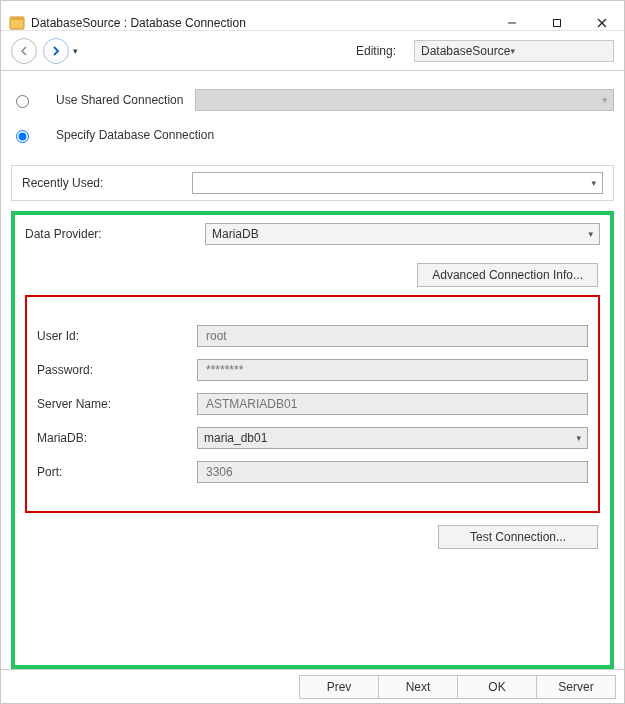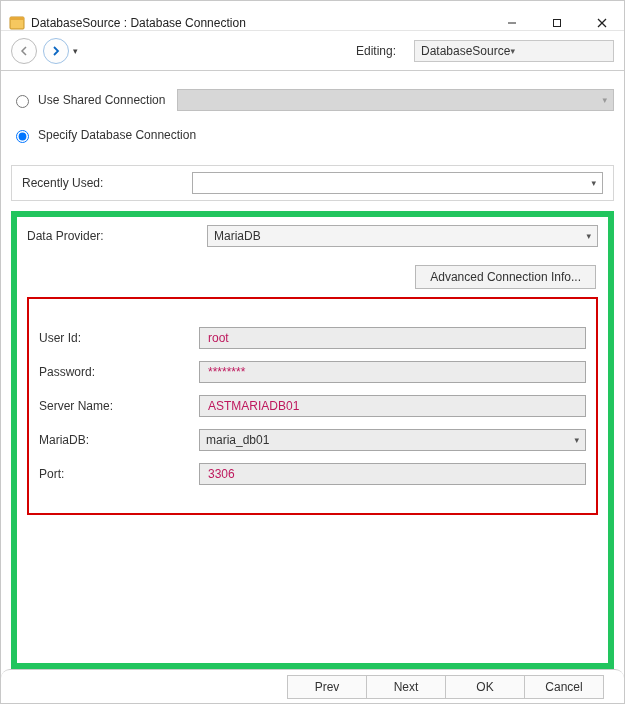--- a/index.html
+++ b/index.html
@@ -85,21 +85,21 @@
     overflow: hidden;
     display: flex; flex-direction: column;
   }
 
   .radio-row {
     display: flex; align-items: center;
     margin: 8px 0;
   }
   .radio-row label {
     display: flex; align-items: center;
-    gap: 6px;
+    gap: 24px;
     font-size: 12px;
     justify-content: space-between;
   }
   .radio-row input[type=radio] {
     width: 13px; height: 13px;
   }
   .shared-combo {
     flex: 1;
     margin-left: 12px;
     height: 22px;
@@ -133,25 +133,25 @@
     background: #fcfcfc;
     padding: 0 6px;
     font-size: 12px;
     display: flex; align-items: center; justify-content: space-between;
     color: #333;
   }
   .combo .caret { font-size: 9px; color: #555; }
   .textfield input {
     border: none; outline: none; width: 100%;
     font-size: 12px; background: transparent;
-    color: #be185d;
+    color: #737373;
   }
 
   .provider-section {
-    border: 6px solid #22c55e;
+    border: 4px solid #22c55e;
     margin-top: 10px;
     display: flex; flex-direction: column;
     flex: 1;
     padding-bottom: 10px;
   }
   .provider-head {
     display: flex; align-items: center; padding: 8px 10px;
   }
   .provider-head .lbl { width: 180px; }
   .provider-head .combo { flex: 1; background: #f4f4f4; }
@@ -189,23 +189,22 @@
   .test-row {
     display: flex; justify-content: flex-end;
     padding: 4px 12px 0 12px;
   }
 
   
   .footer {
     height: 34px;
     border-top: 1px solid #ccc;
     display: flex; align-items: center; justify-content: flex-end;
-    padding: 0 20px;
+    padding: 0 8px;
     gap: 0;
-    border-radius: 9px;
   }
   .footer .btn {
     width: 80px;
     border: 1px solid #c5c5c5;
     background: #fafafa;
     margin-left: -1px;
   }
 </style>
 </head>
 <body>
@@ -349,25 +348,28 @@
           <span class="lbl">Port:</span>
           <div class="field">
             <div class="textfield">
               <input type="text" value="3306" style="">
             </div>
           </div>
         </div>
 
       </div>
 
+      <div class="test-row">
+        <div class="btn" style="width:160px;">Test Connection...</div>
+      </div>
 
     </div>
 
   </div>
 
   <div class="footer">
     <div class="btn">Prev</div>
     <div class="btn">Next</div>
     <div class="btn">OK</div>
-    <div class="btn">Cancel</div>
+    <div class="btn">Server</div>
   </div>
 
 </div>
 
 </body></html>

